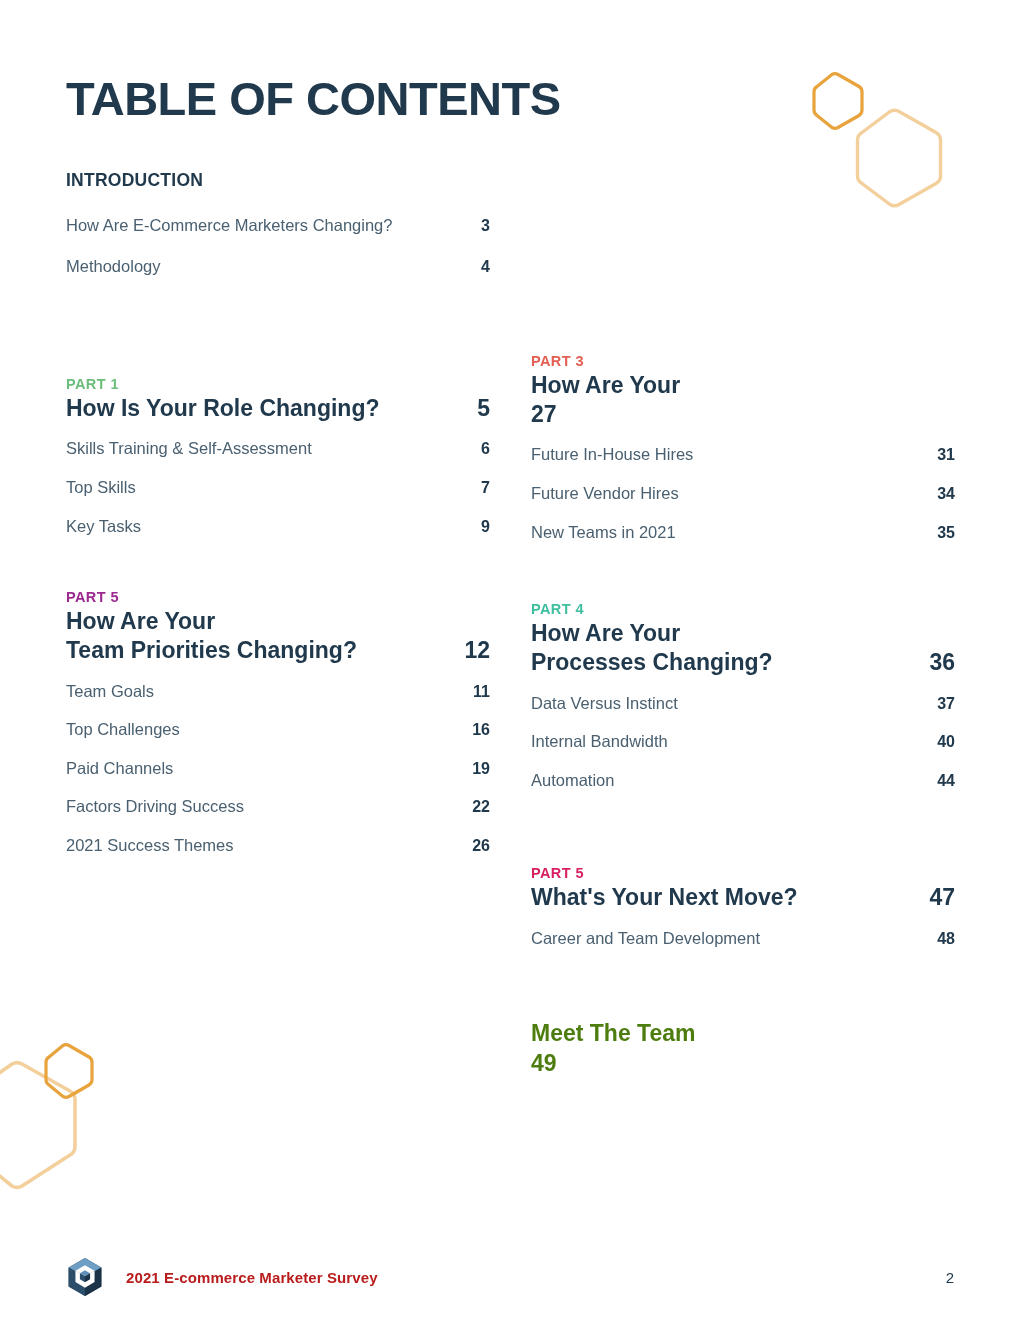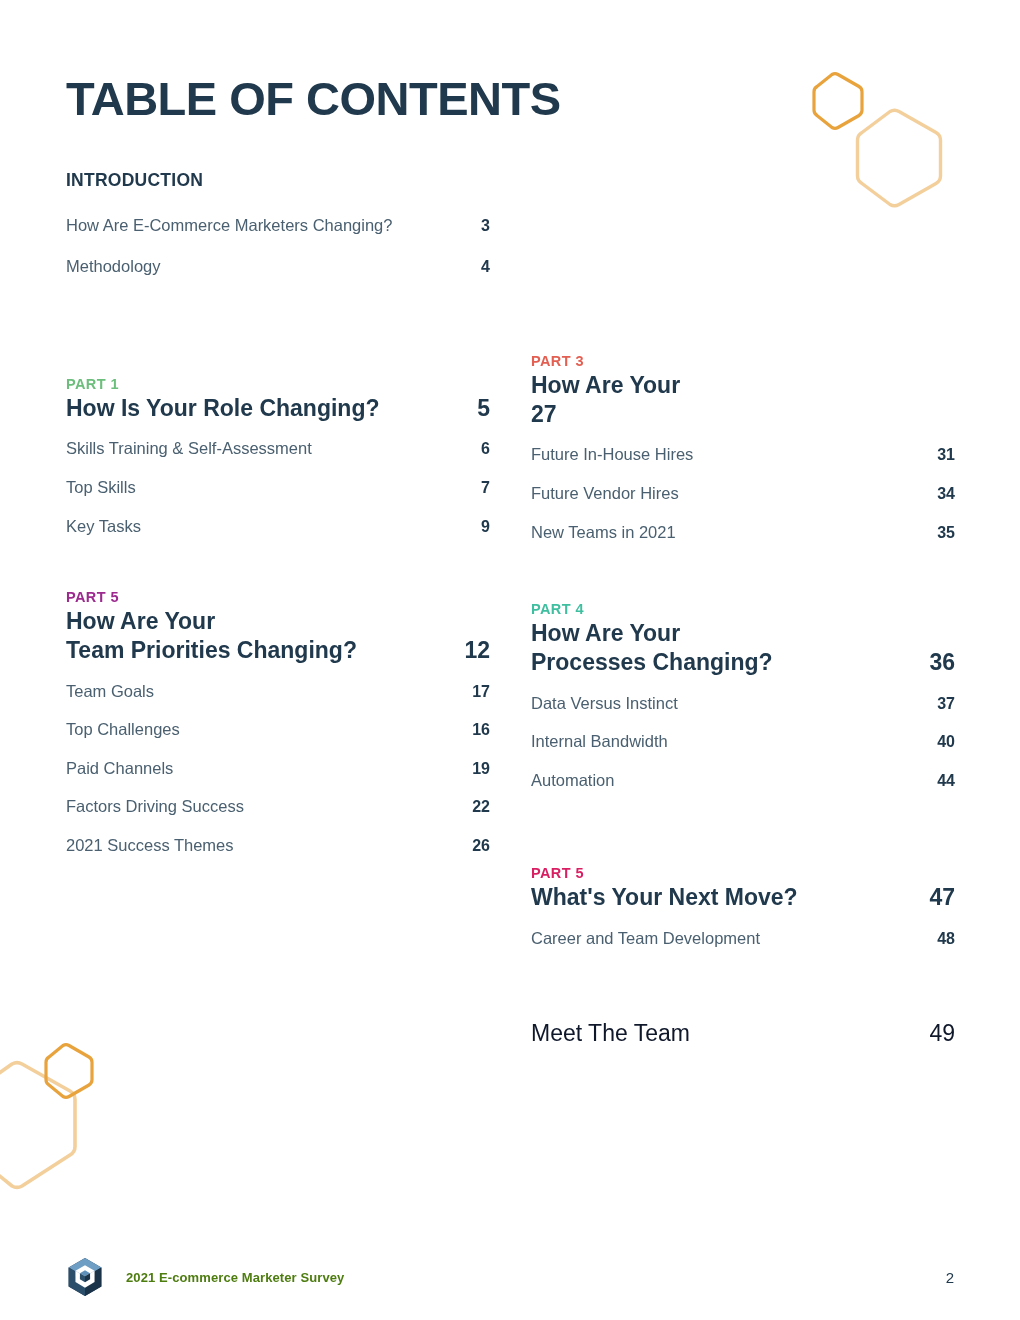--- a/index.html
+++ b/index.html
@@ -109,45 +109,46 @@
   .intro-entry .spacer { flex: 1 1 auto; }
 
   .block { margin-bottom: 0; }
 
   
   .gap-intro   { height: 50px; }
   .gap-part    { height: 44px; }
 
   .standalone-head {
     font-size: 23px;
-    font-weight: 400;
-    color: #0f172a;
+    font-weight: 700;
+    color: #4d7c0f;
     line-height: 1.3;
+    flex-direction: column;
   }
 
   
   .footer {
     position: absolute;
     left: 66px;
     right: 66px;
     top: 1255px;
     height: 44px;
     display: flex;
     align-items: center;
   }
   .footer-logo {
     width: 38px;
     height: 40px;
     flex: 0 0 auto;
     margin-right: 22px;
   }
   .footer-text {
-    font-size: 13px;
-    font-weight: 700;
-    color: #4d7c0f;
+    font-size: 15px;
+    font-weight: 700;
+    color: #b91c1c;
     letter-spacing: 0.1px;
   }
   .footer-page {
     margin-left: auto;
     font-size: 15px;
     font-weight: 400;
     color: #20394c;
   }
 </style>
 </head>
@@ -217,21 +218,21 @@
 
     <div class="block">
       <div class="part-tag" style="color:#9c2a8f;">PART 5</div>
       <div class="part-head" style="margin-bottom:0;">How Are Your</div>
       <div class="row part-head">
         <span class="label">Team Priorities Changing?</span>
         <span class="num">12</span>
       </div>
       <div class="row entry">
         <span class="label">Team Goals</span>
-        <span class="num">17</span>
+        <span class="num">11</span>
       </div>
       <div class="row entry">
         <span class="label">Top Challenges</span>
         <span class="num">16</span>
       </div>
       <div class="row entry">
         <span class="label">Paid Channels</span>
         <span class="num">19</span>
       </div>
       <div class="row entry">

